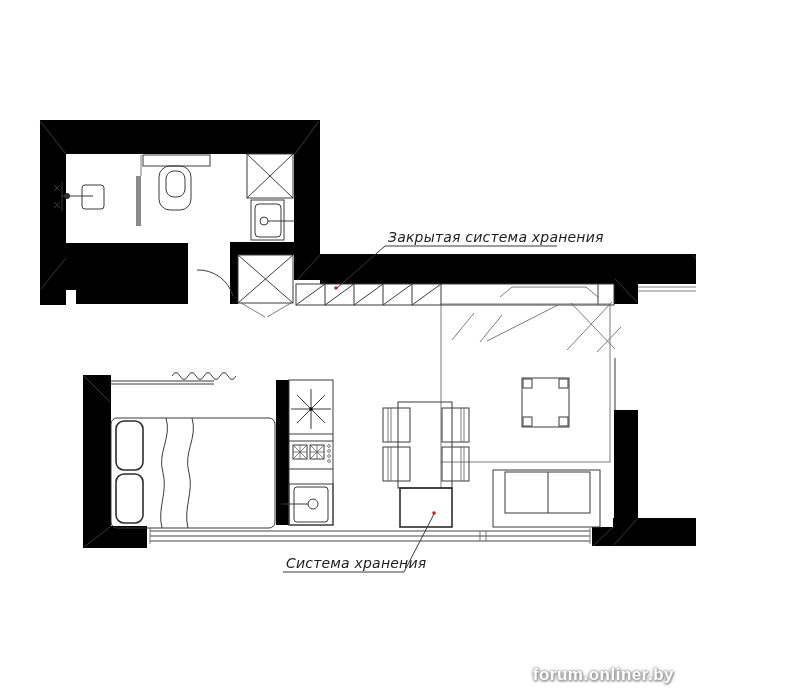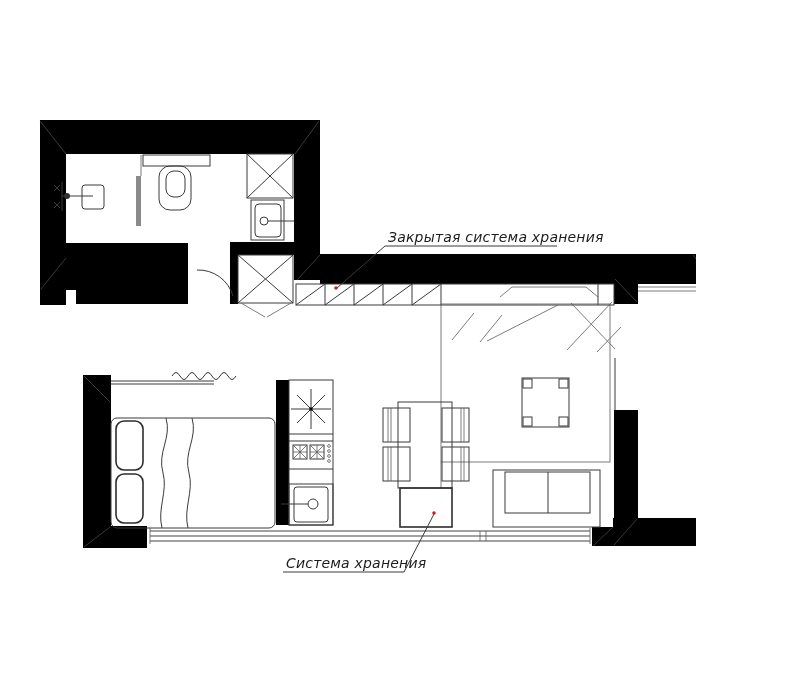--- a/index.html
+++ b/index.html
@@ -188,13 +188,14 @@
       <line class="ln" x1="385" y1="246" x2="337" y2="288"></line>
       <circle class="dot" cx="336" cy="288" r="1.8"></circle>
 
       <text class="cad" x="286" y="568">Система хранения</text>
       <line class="ln" x1="283" y1="572" x2="404" y2="572"></line>
       <line class="ln" x1="404" y1="572" x2="434" y2="514"></line>
       <circle class="dot" cx="434" cy="513" r="1.8"></circle>
     </g>
   </svg>
 
+  <div class="watermark">forum.onliner.by</div>
 </div>
 
 </body></html>

